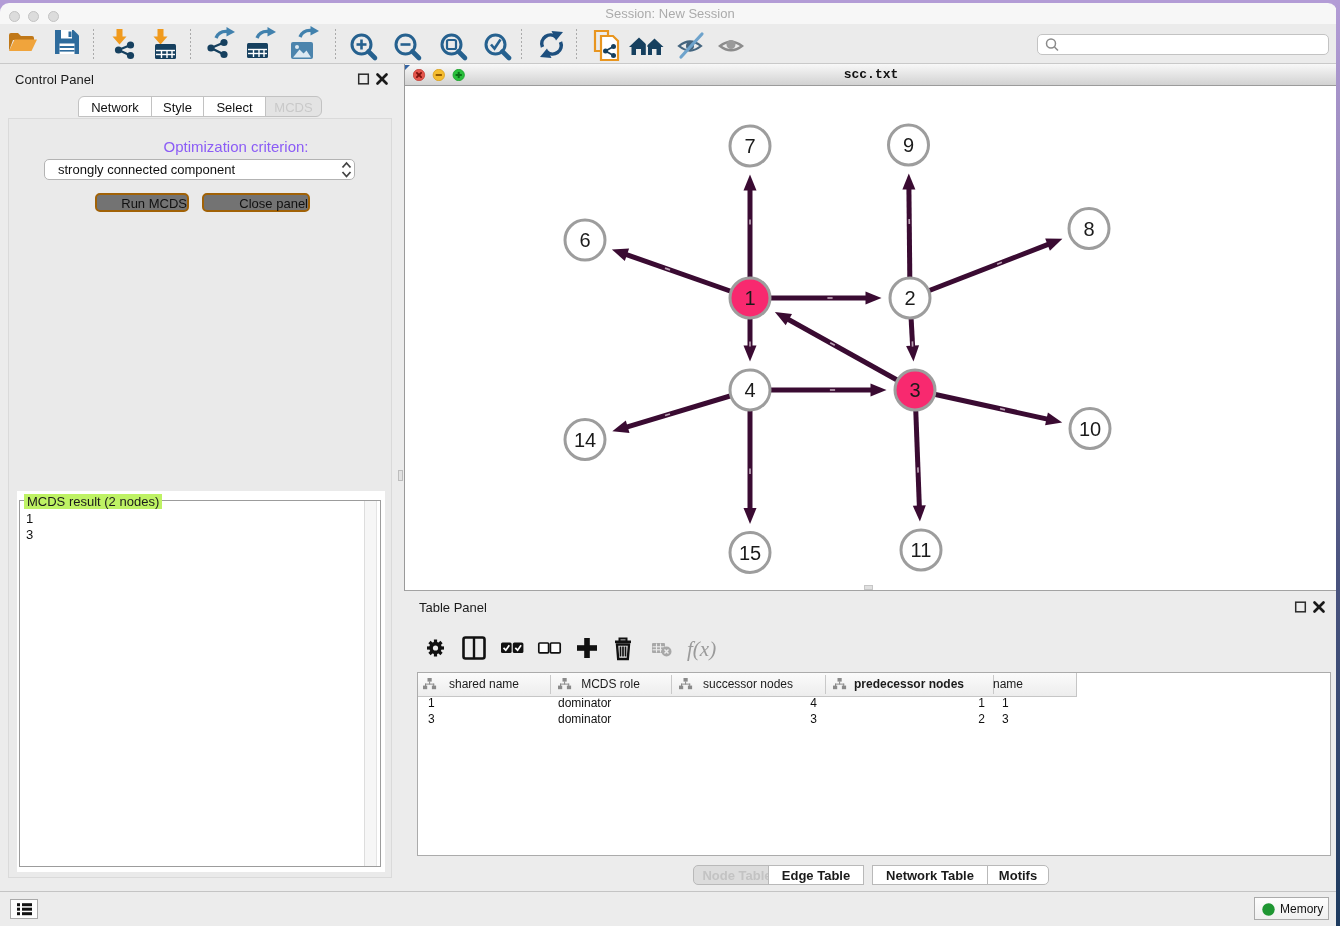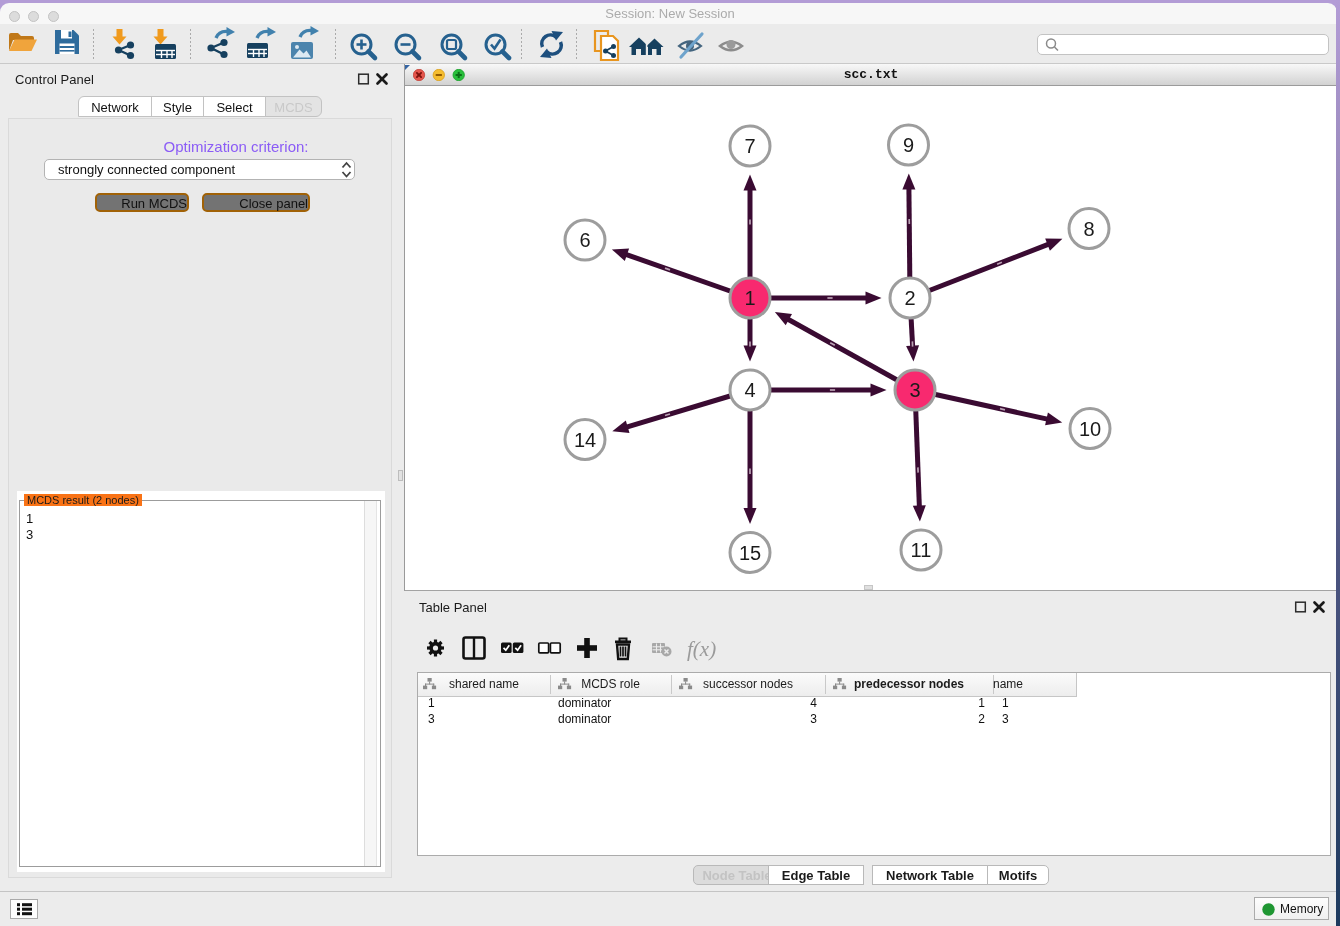--- a/index.html
+++ b/index.html
@@ -26,21 +26,21 @@
 .tab{position:absolute;top:0;height:21px;background:#fff;border:1px solid #c2c2c2;
  box-sizing:border-box;font-size:13px;color:#111;text-align:center;line-height:21px;}
 #cp-content{left:8px;top:118px;width:384px;height:760px;background:#eaeaea;border:1px solid #dadada;box-sizing:border-box;}
 #optlabel{left:0px;top:138px;width:400px;text-align:center;font-size:15px;color:#8b5cf6;margin-left:36px;}
 #dropdown{left:44px;top:159px;width:311px;height:21px;background:#fff;border:1px solid #b3b3b3;
  border-radius:5px;box-sizing:border-box;font-size:13px;color:#111;line-height:19px;padding-left:13px;}
 .btn{position:absolute;height:19px;background:#737373;border:2px solid #a16207;border-radius:5px;
  box-sizing:border-box;font-size:13px;color:#111;text-align:right;line-height:17px;}
 #results{left:17px;top:491px;width:368px;height:381px;background:#fff;}
 #resgroup{left:19px;top:500px;width:362px;height:367px;border:1px solid #9c9c9c;box-sizing:border-box;}
-#restitle{left:24px;top:494px;background:#f97316;padding:0 3px;font-size:11px;color:#1b1b1b;}
+#restitle{left:24px;top:494px;background:#bef264;padding:0 3px;font-size:13px;color:#1b1b1b;}
 #resvals{left:26px;top:511px;font-size:13px;color:#111;line-height:16px;}
 #resscroll{left:364px;top:501px;width:13px;height:365px;background:#f6f6f6;border-left:1px solid #ddd;border-right:1px solid #e4e4e4;box-sizing:border-box;}
 
 #netframe{left:404px;top:64px;width:933px;height:527px;border-left:1px solid #9a9a9a;
  border-bottom:1px solid #a3a3a3;box-sizing:border-box;font-family:Liberation Mono, monospace;}
 #nettitle{width:100%;height:22px;background:linear-gradient(#f8f8f8,#d2d2d2);
  border-bottom:1px solid #9b9b9b;box-sizing:border-box;position:relative;}
 #nettext{width:100%;text-align:center;font-size:13px;font-weight:bold;color:#111;line-height:21px;}
 #netcanvas{width:100%;height:504px;background:#fff;}
 

